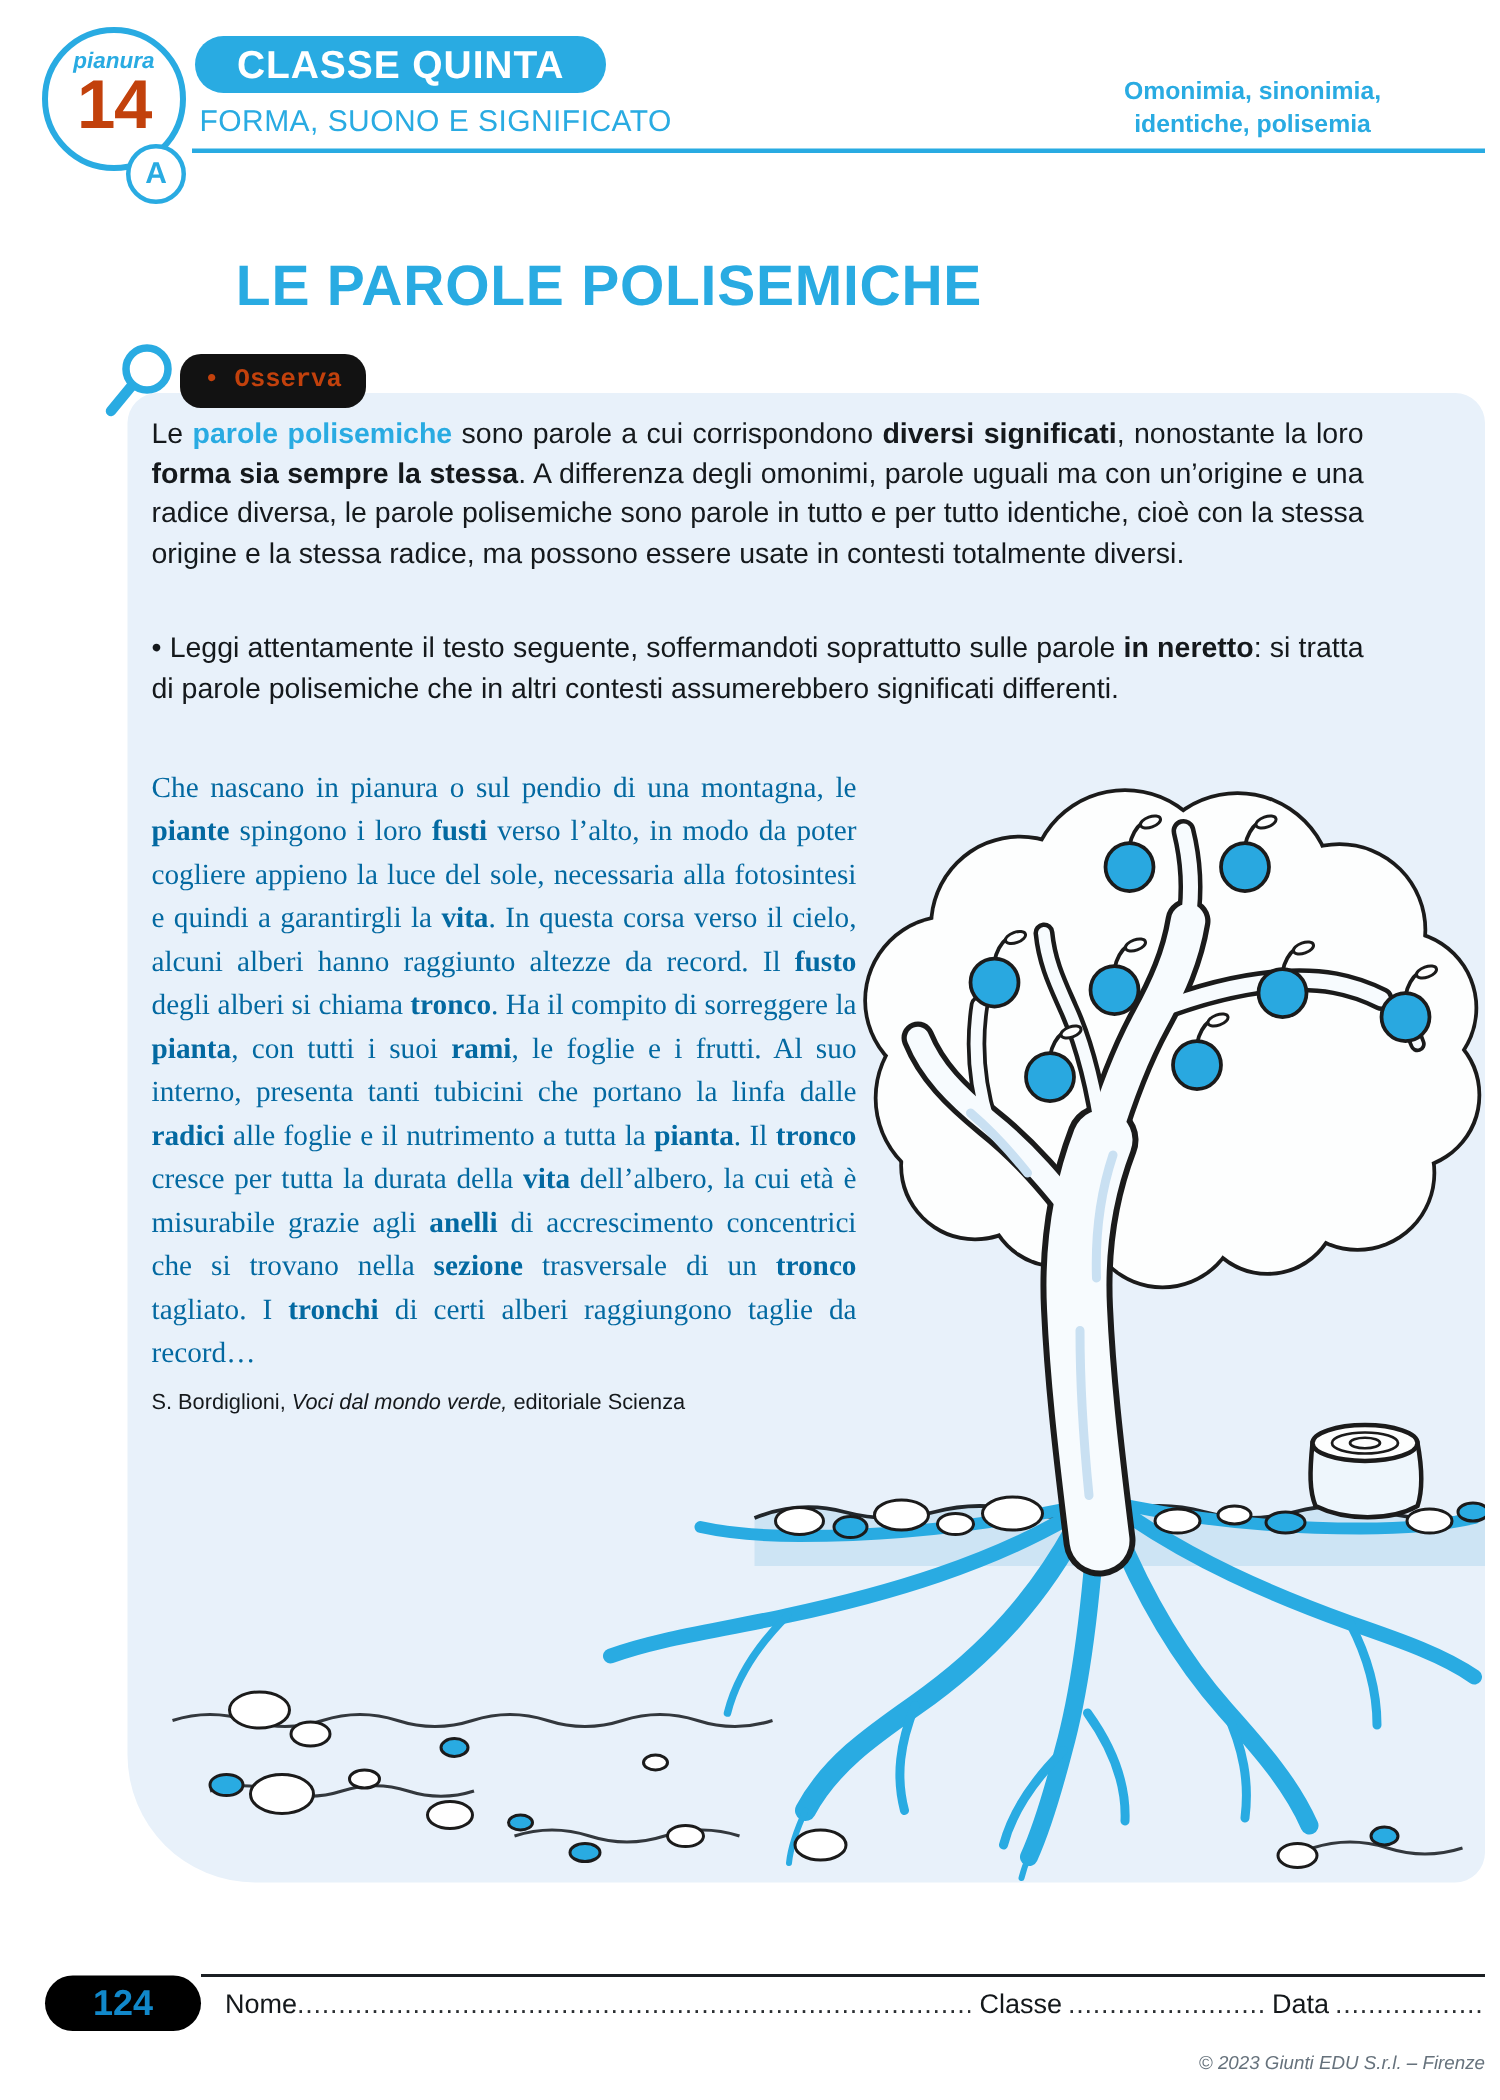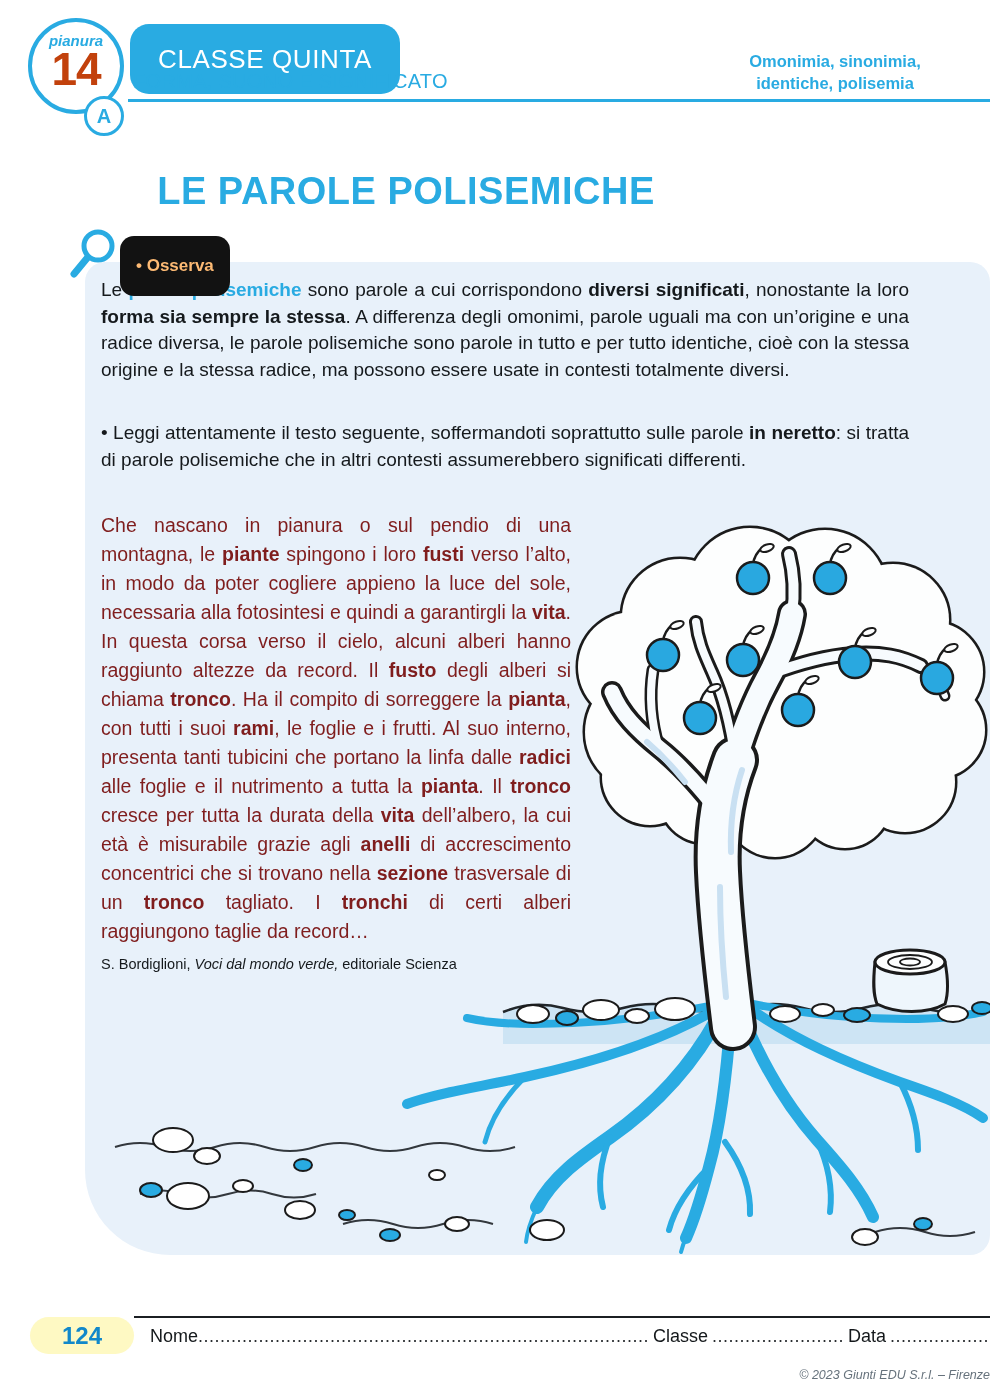--- a/index.html
+++ b/index.html
@@ -9,52 +9,52 @@
   
   .badge-circle{position:absolute;left:28px;top:18px;width:88px;height:88px;background:#fff;
     border:4px solid #29abe2;border-radius:50%;z-index:4;display:flex;flex-direction:column;
     align-items:center;justify-content:flex-start;}
   .badge-label{margin-top:11px;font-size:15px;font-weight:700;font-style:italic;color:#29abe2;line-height:1;}
   .badge-number{font-size:46px;font-weight:700;color:#c2410c;line-height:0.95;letter-spacing:-1px;}
   .badge-letter{position:absolute;left:84px;top:96px;width:34px;height:34px;background:#fff;
     border:3.5px solid #29abe2;border-radius:50%;z-index:5;color:#29abe2;font-weight:700;
     font-size:20px;line-height:34px;text-align:center;}
   .header-rule{position:absolute;left:128px;top:99px;width:862px;height:3px;background:#29abe2;}
-  .class-pill{position:absolute;left:130px;top:24px;height:38px;line-height:38px;padding:16px 28px;
-    background:#29abe2;color:#fff;font-size:26px;font-weight:400;letter-spacing:0.6px;border-radius:19px;}
+  .class-pill{position:absolute;left:130px;top:24px;height:38px;line-height:38px;padding:0 28px;
+    background:#29abe2;color:#fff;font-size:26px;font-weight:700;letter-spacing:0.6px;border-radius:19px;}
   .subtitle{position:absolute;left:133px;top:70px;font-size:20px;font-weight:400;color:#29abe2;letter-spacing:0.3px;}
   .topic{position:absolute;left:730px;top:50px;width:210px;text-align:center;font-size:16.5px;
     font-weight:700;color:#29abe2;line-height:22px;}
 
   
   .page-title{position:absolute;left:0;top:170px;width:812px;text-align:center;font-size:38px;
     font-weight:700;color:#29abe2;letter-spacing:0.5px;}
 
   
   .panel{position:absolute;left:85px;top:262px;width:905px;height:993px;background:#e8f1fa;
     border-radius:20px 20px 20px 85px;z-index:0;}
   .illustration{position:absolute;left:85px;top:262px;width:905px;height:993px;z-index:1;}
   .osserva{position:absolute;left:120px;top:236px;height:28px;line-height:28px;background:#121212;
-    color:#fdba74;font-size:17px;font-weight:700;padding:16px 16px;border-radius:14px;z-index:4;}
+    color:#c2410c;font-size:17px;font-weight:700;padding:4px 16px;border-radius:14px;z-index:4;font-family:Liberation Mono, monospace;}
   .magnifier{position:absolute;left:66px;top:226px;z-index:5;}
 
   .intro{position:absolute;left:101px;top:277px;width:808px;font-size:19px;line-height:26.5px;
     text-align:justify;z-index:2;}
   .instruction{position:absolute;left:101px;top:420px;width:808px;font-size:19px;line-height:26.5px;
     text-align:justify;z-index:2;}
   .text-col{position:absolute;left:101px;top:511px;width:470px;z-index:2;}
-  .passage{font-family:Liberation Sans, sans-serif;font-size:19.5px;line-height:29px;color:#7f1d1d;text-align:justify;}
+  .passage{font-family:Liberation Serif, serif;font-size:19.5px;line-height:29px;color:#0369a1;text-align:justify;}
   .source{margin-top:10px;font-size:14.5px;color:#15191c;}
 
   .b{font-weight:700;}
   .bb{font-weight:700;color:#29abe2;}
   .i{font-style:italic;}
 
   
-  .page-pill{position:absolute;left:30px;top:1317px;width:104px;height:37px;background:#fef9c3;
+  .page-pill{position:absolute;left:30px;top:1317px;width:104px;height:37px;background:#000000;
     border-radius:18.5px;color:#1188ca;font-size:24px;font-weight:700;text-align:center;line-height:37px;}
   .footer-line{position:absolute;left:134px;top:1316px;width:856px;height:2px;background:#1b1f23;}
   .footer-row{position:absolute;left:150px;top:1326px;width:840px;display:flex;align-items:center;
     font-size:18px;color:#14181b;}
   .dots{overflow:hidden;white-space:nowrap;letter-spacing:0.5px;color:#2a2e31;}
   .dots-name{flex:1;}
   .dots-class{width:130px;}
   .dots-data{width:100px;}
   .f-label{margin:0 4px 0 6px;}
   .copyright{position:absolute;left:0;top:1368px;width:990px;text-align:right;font-size:12.5px;color:#66727c;font-style:italic;}

